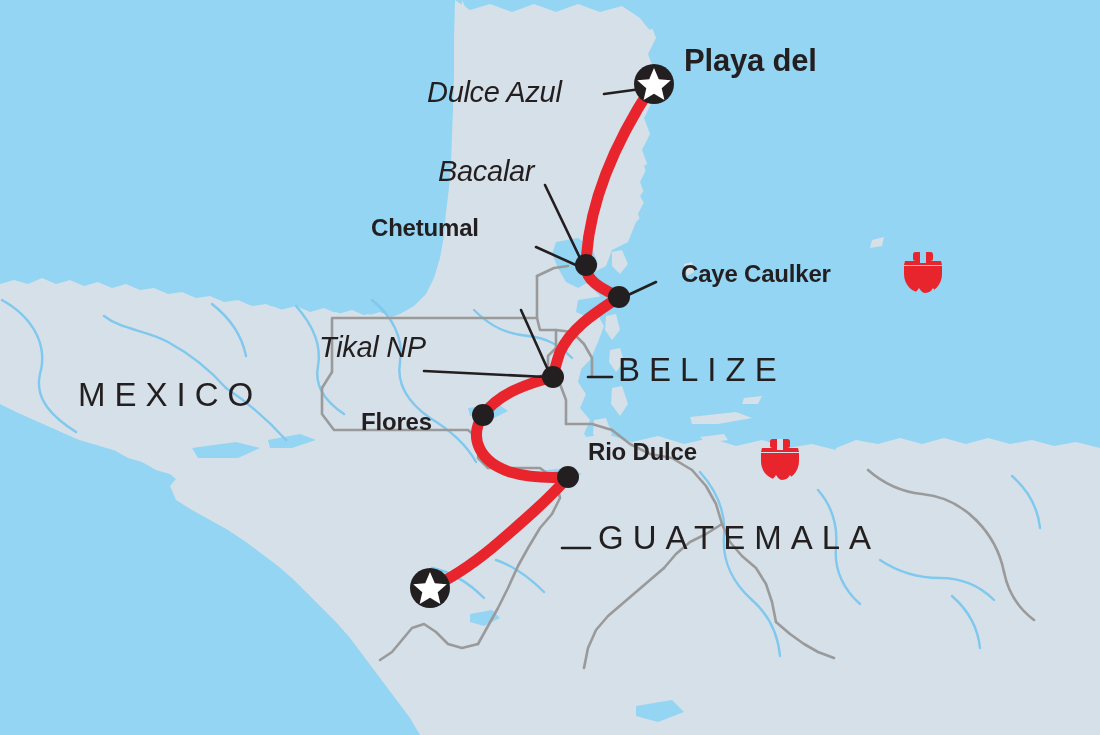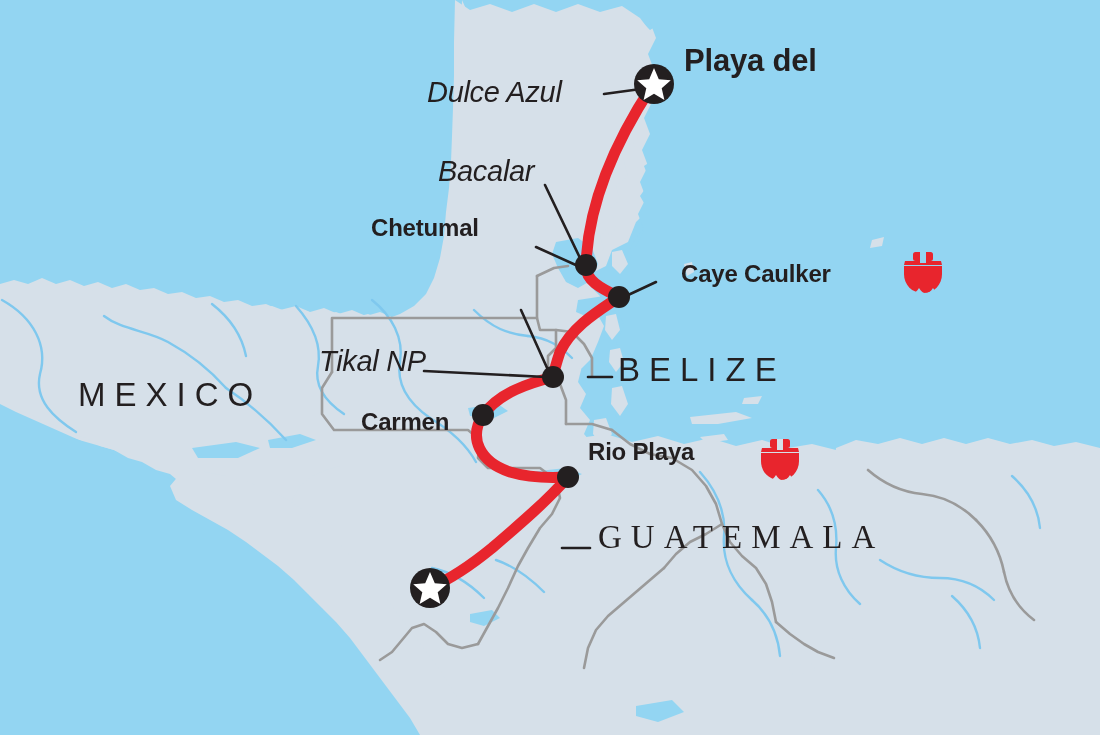--- a/index.html
+++ b/index.html
@@ -341,26 +341,26 @@
 
   <div class="lbl lbl-poi" style="left:427px;top:78px;">Dulce Azul</div>
 
   <div class="lbl lbl-poi" style="left:438px;top:157px;">Bacalar</div>
 
   <div class="lbl lbl-city" style="left:371px;top:216px;">Chetumal</div>
 
   <div class="lbl lbl-city" style="left:661px;top:262px;margin-left:20px;">Caye Caulker</div>
 
 
-  <div class="lbl lbl-poi" style="left:319px;top:347px;font-style:italic;">Tikal NP</div>
-
-  <div class="lbl lbl-city" style="left:361px;top:410px;">Carmen</div>
-
-  <div class="lbl lbl-city" style="left:588px;top:440px;">Rio Playa</div>
+  <div class="lbl lbl-poi" style="left:319px;top:333px;font-style:italic;">Tikal NP</div>
+
+  <div class="lbl lbl-city" style="left:361px;top:410px;">Flores</div>
+
+  <div class="lbl lbl-city" style="left:588px;top:440px;">Rio Dulce</div>
 
 
   <div class="lbl lbl-country" style="left:78px;top:378px;">MEXICO</div>
 
   <div class="lbl lbl-country" style="left:618px;top:353px;">BELIZE</div>
 
-  <div class="lbl lbl-country" style="left:598px;top:521px;font-family:Liberation Serif, serif;">GUATEMALA</div>
+  <div class="lbl lbl-country" style="left:598px;top:521px;">GUATEMALA</div>
 
 </div>
 
 </body></html>

